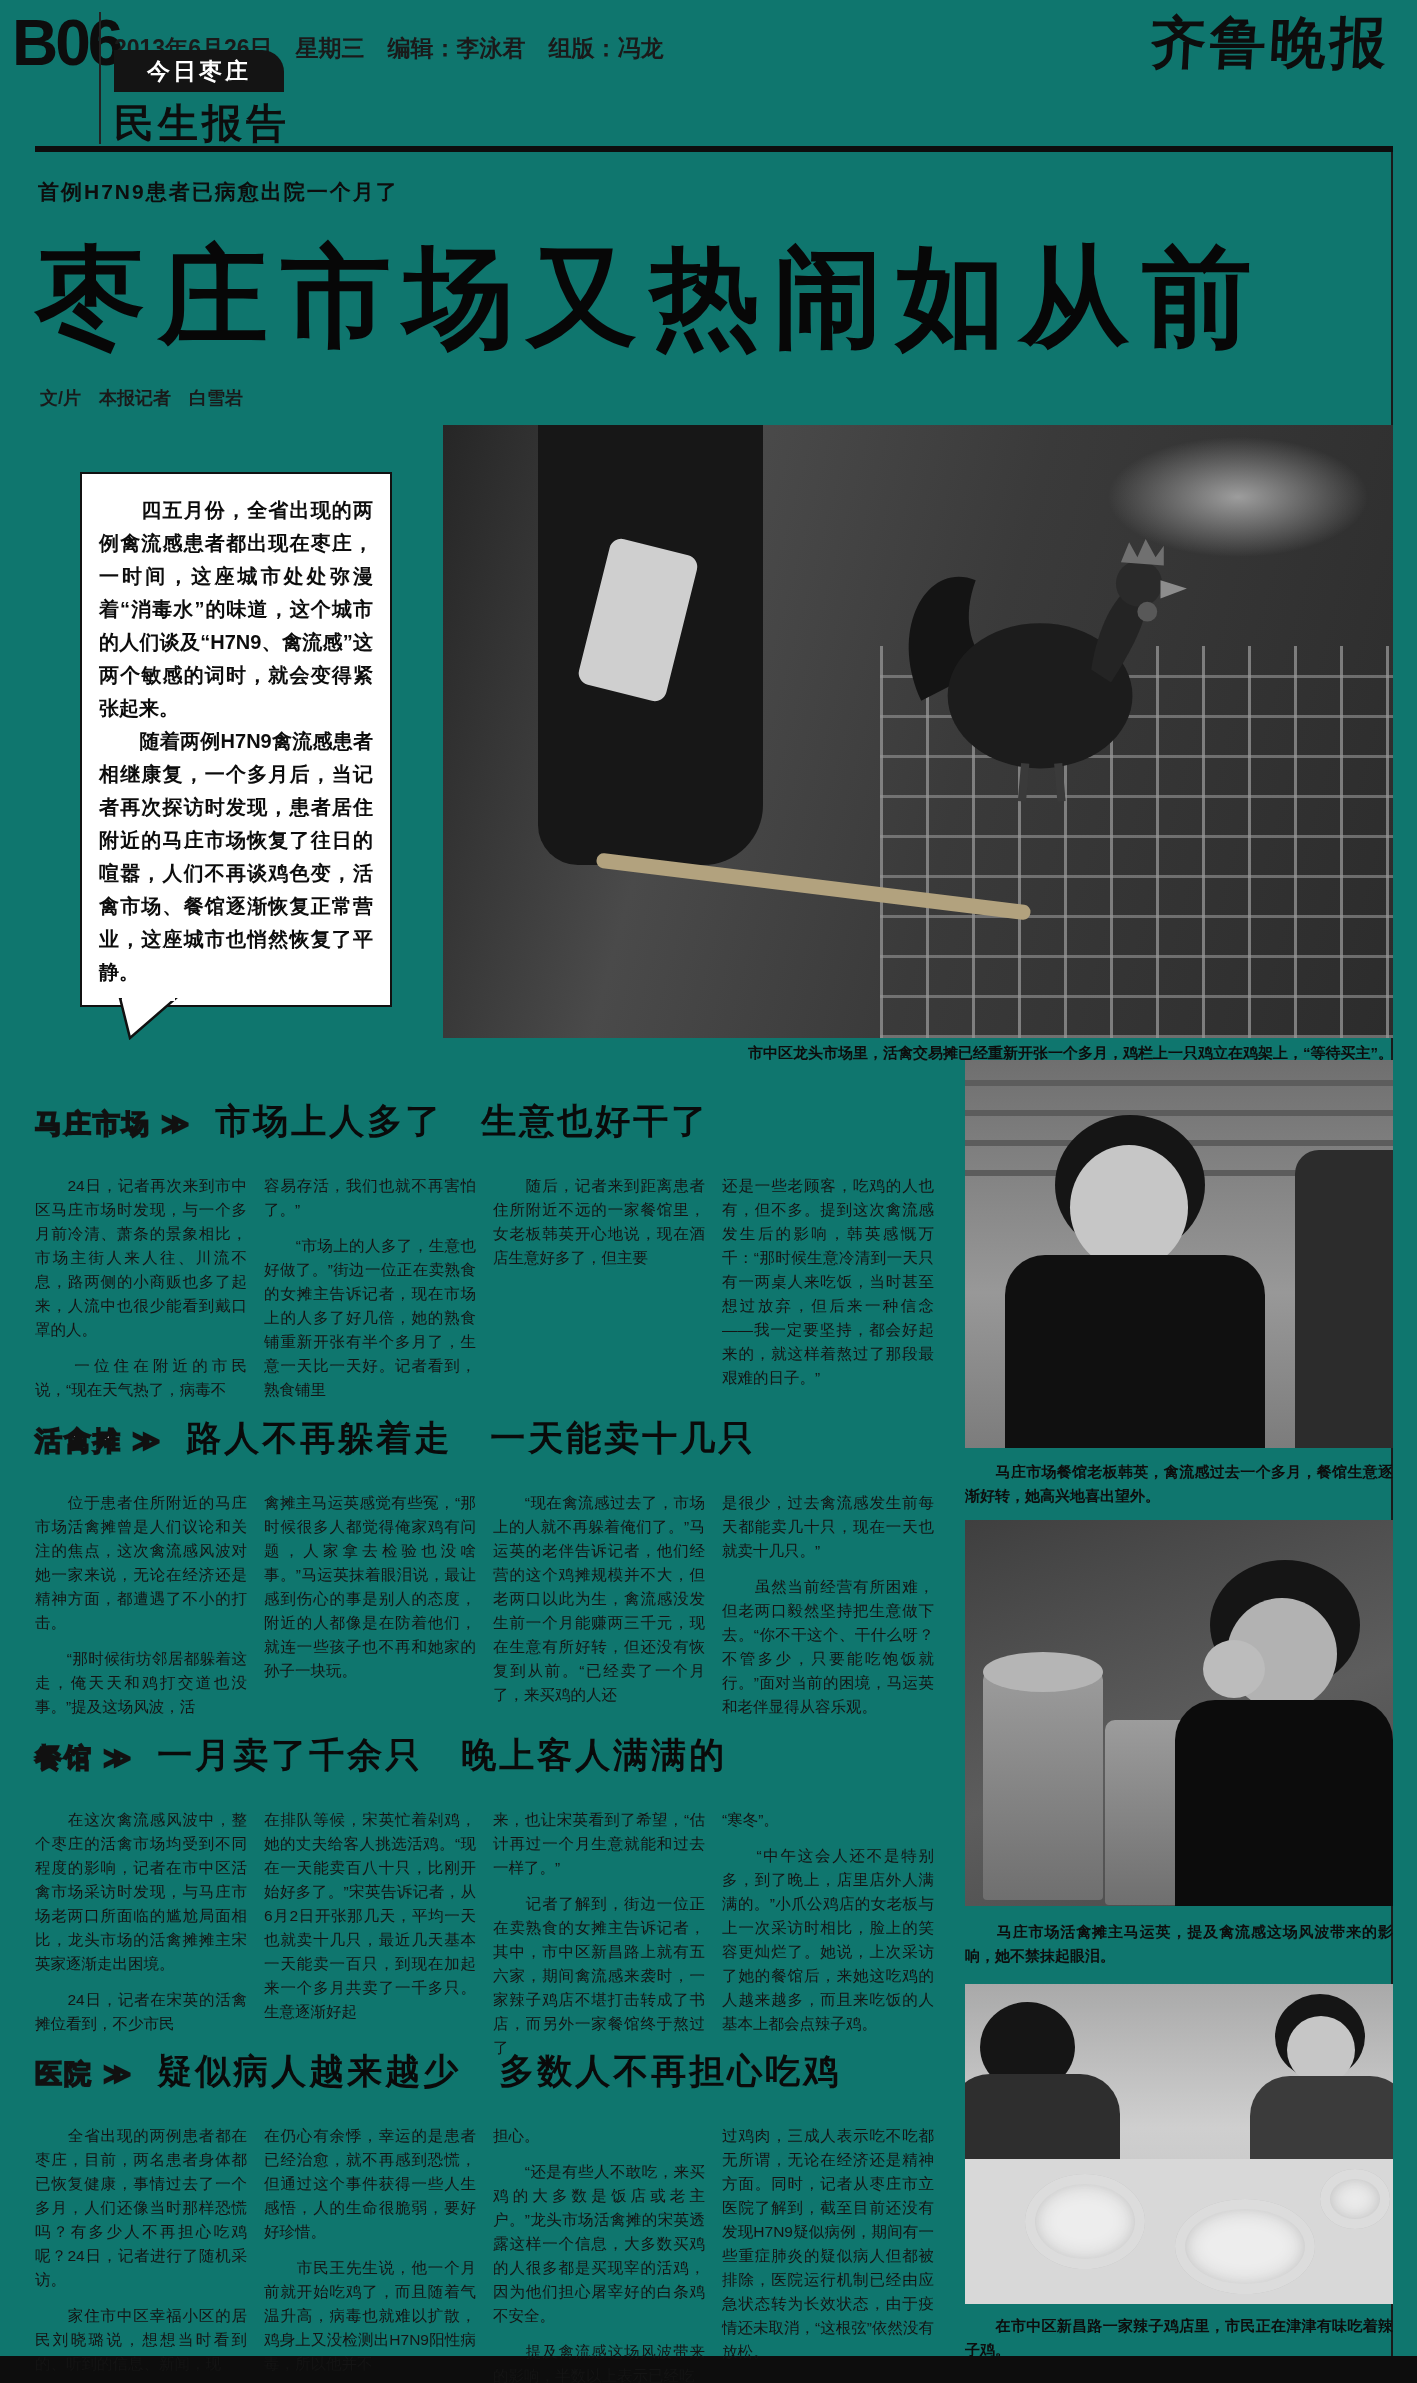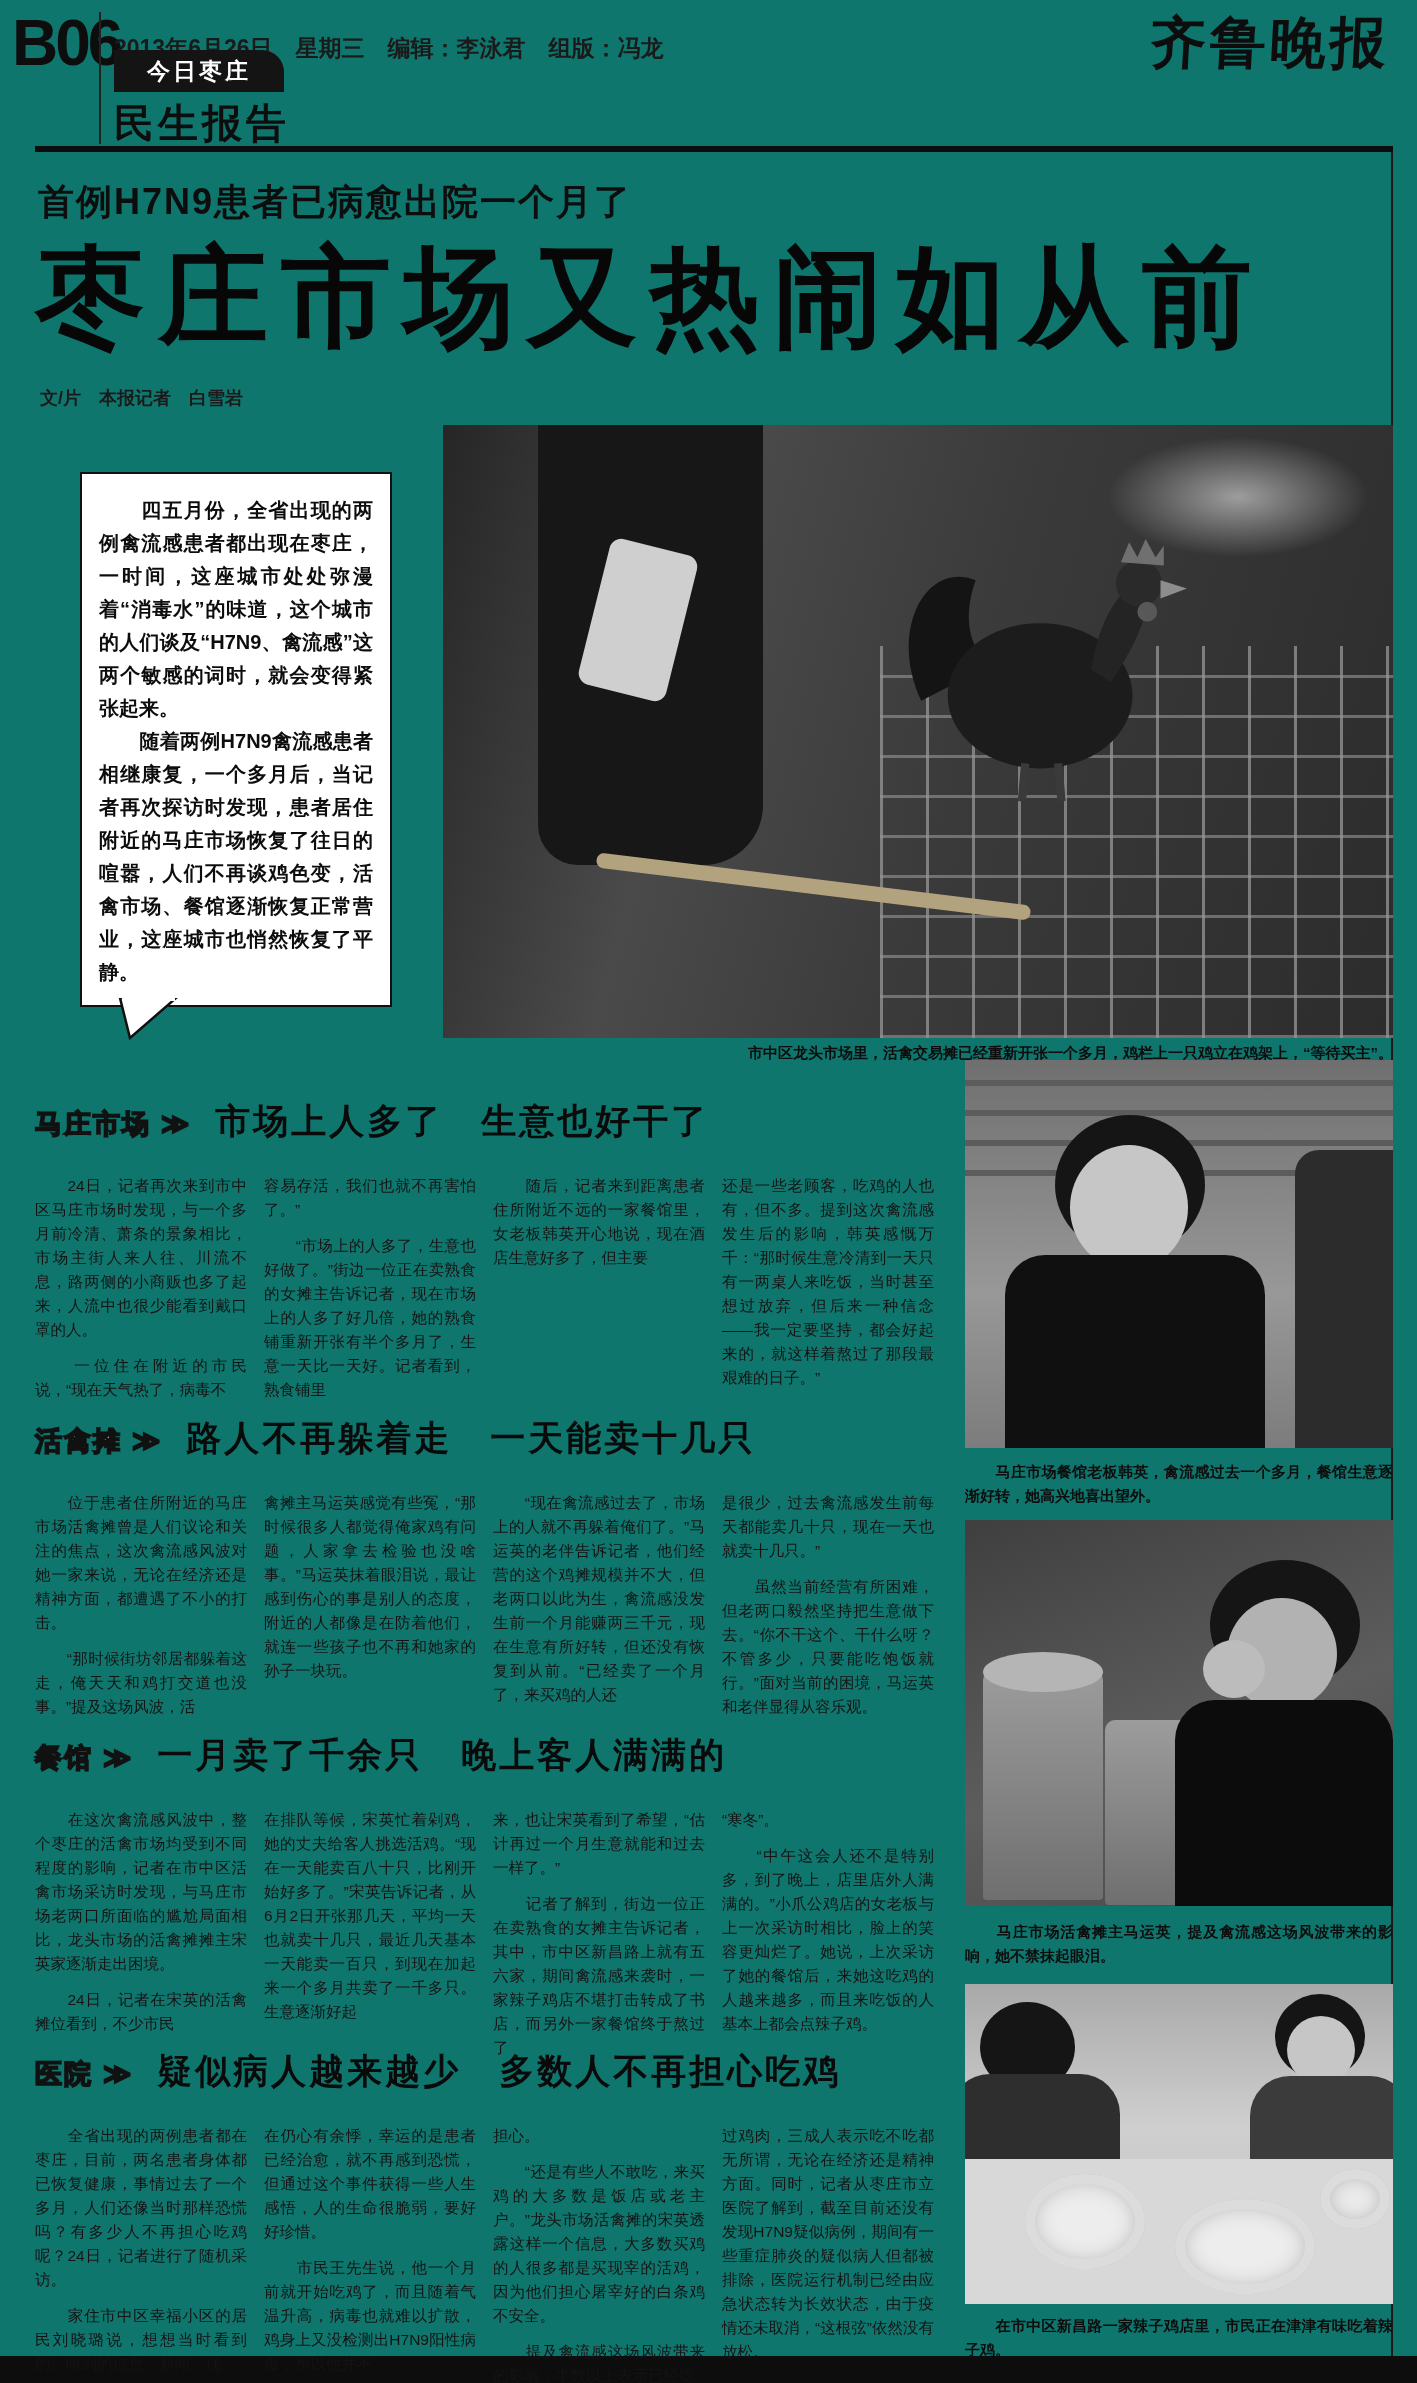--- a/index.html
+++ b/index.html
@@ -16,21 +16,21 @@
        border-radius:0 22px 0 0;display:flex;align-items:center;justify-content:center;
        font-size:23px;font-weight:900;letter-spacing:3px;}
   .secname{left:114px;top:96px;font-size:40px;font-weight:900;letter-spacing:4px;color:#0d0d0d;}
   .brand{left:1150px;top:6px;font-size:56px;font-weight:900;letter-spacing:4px;color:#0d0d0d;
          font-family:"DejaVu Serif",serif;transform:skewX(-3deg);}
   .toprule{left:35px;top:146px;width:1358px;height:6px;background:#0d0d0d;}
   .rightrule{left:1391px;top:152px;width:2px;height:2204px;background:#1a1a1a;}
   .bottomband{left:0;top:2356px;width:1417px;height:27px;background:#0d0d0d;}
 
   
-  .kicker{left:38px;top:178px;font-size:36px;font-weight:700;letter-spacing:2px;color:#0d0d0d;}
+  .kicker{left:38px;top:178px;font-size:21px;font-weight:700;letter-spacing:2px;color:#0d0d0d;}
   .headline{left:35px;top:232px;width:1330px;font-size:110px;font-weight:900;letter-spacing:13px;
             color:#070707;line-height:1.18;white-space:nowrap;}
   .byline{left:40px;top:386px;font-size:18px;font-weight:700;color:#1a1a1a;}
 
   
   .introbox{left:80px;top:472px;width:312px;border:2px solid #111;background:#fff;
             padding:20px 17px 16px 17px;box-sizing:border-box;}
   .introbox p{font-size:20px;line-height:33px;font-weight:700;text-align:justify;color:#0d0d0d;}
   .tail{left:118px;top:998px;}
 

